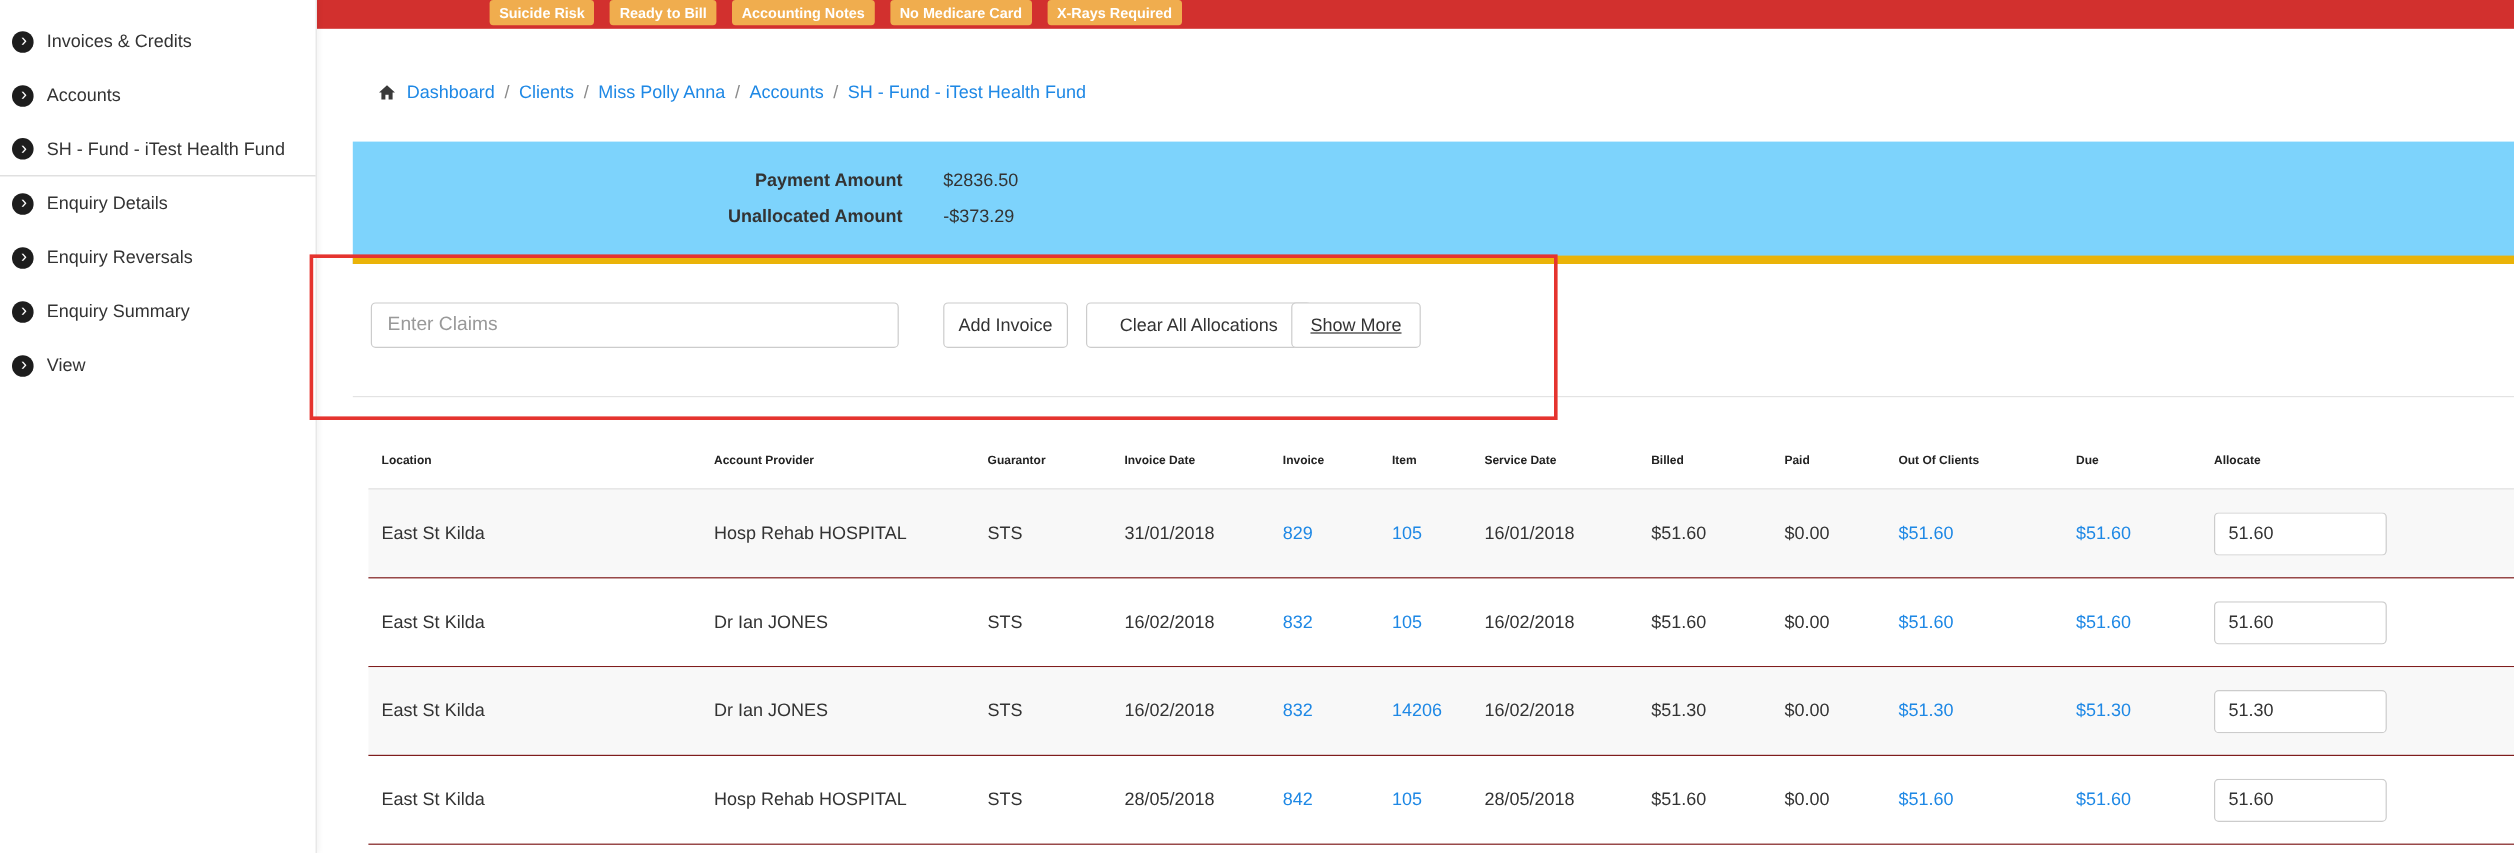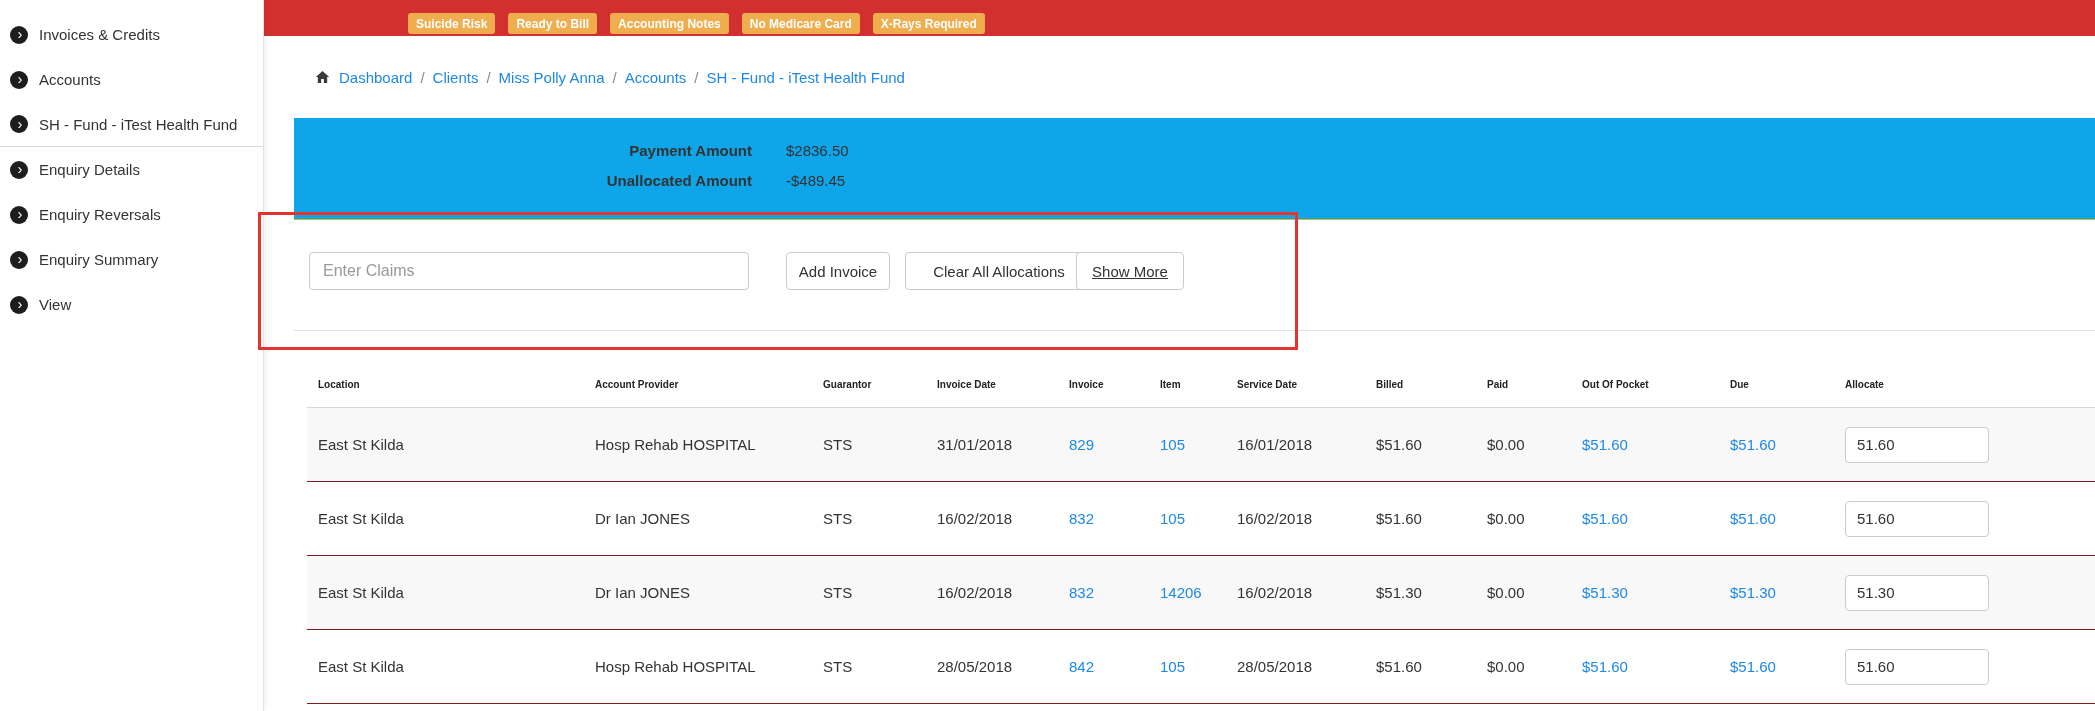--- a/index.html
+++ b/index.html
@@ -11,36 +11,36 @@
   .sidebar { position:absolute; left:0; top:0; width:264px; height:100%; background:#fff;
              border-right:1px solid #e3e3e3; box-shadow:2px 0 5px rgba(0,0,0,.05); z-index:10; padding-top:12px; }
   .side-item { display:flex; align-items:center; gap:11px; height:45px; padding:0 12px 0 10px;
                cursor:pointer; font-size:15px; color:#333; }
   .side-item.active { border-bottom:1px solid #d9d9d9; }
   .bullet { width:18px; height:18px; min-width:18px; border-radius:50%; background:#1d1d1d; color:#fff;
             display:flex; align-items:center; justify-content:center; font-size:15px; line-height:1;
             padding-left:2px; padding-bottom:2px; }
 
   
-  .topbar { position:absolute; left:264px; right:0; top:0; height:36px; background:var(--topbar_red,#d2302e);
-            display:flex; align-items:flex-end; overflow:hidden; padding-left:144px; gap:13px; z-index:5; }
+  .topbar { position:absolute; left:264px; right:0; top:0; height:24px; background:var(--topbar_red,#d2302e);
+            display:flex; align-items:flex-start; overflow:hidden; padding-left:144px; gap:13px; z-index:5; }
   .badge { height:21px; margin-bottom:2px; background:var(--badge_orange,#f0ad4e); color:#fff;
            font-size:12px; font-weight:bold; padding:4px 8px 0 8px; border-radius:3px; white-space:nowrap; }
 
   
   .main { position:absolute; left:264px; top:20px; right:0; bottom:0; background:#fff; }
 
   .breadcrumb { position:absolute; left:50px; top:46px; height:22px; display:flex; align-items:center;
                 gap:8px; font-size:15px; }
   .crumb { color:var(--link_blue,#1e88e5); cursor:pointer; }
   .sep { color:#8a8a8a; }
   .home-icon { display:flex; align-items:center; cursor:pointer; }
 
-  .summary { position:absolute; left:30px; right:0; top:98px; height:102px; background:#0ea5e9;
-             border-bottom:1px solid #eab308; padding-top:17px; }
+  .summary { position:absolute; left:30px; right:0; top:98px; height:102px; background:#7dd3fc;
+             border-bottom:7px solid #eab308; padding-top:17px; }
   .sumrow { display:flex; height:30px; align-items:center; }
   .sumlabel { width:458px; text-align:right; font-weight:bold; font-size:15px; color:#333; }
   .sumvalue { margin-left:34px; font-size:15px; color:#333; }
 
   .claims-input { position:absolute; left:45px; top:232px; width:440px; height:38px; border:1px solid #ccc;
                   border-radius:4px; padding:0 13px; font-size:16px; color:#3b82f6; font-family:inherit;
                   outline:none; background:#fff; }
   .claims-input::placeholder { color:#999; }
   .btn { position:absolute; top:232px; height:38px; background:#fff; border:1px solid #ccc; border-radius:4px;
          font-size:15px; color:#333; font-family:inherit; cursor:pointer; padding:0 10px; }
@@ -130,21 +130,21 @@
       <span class="crumb">SH - Fund - iTest Health Fund</span>
     </div>
 
     <div class="summary">
       <div class="sumrow">
         <span class="sumlabel">Payment Amount</span>
         <span class="sumvalue">$2836.50</span>
       </div>
       <div class="sumrow">
         <span class="sumlabel">Unallocated Amount</span>
-        <span class="sumvalue">-$489.45</span>
+        <span class="sumvalue">-$373.29</span>
       </div>
     </div>
 
     <input class="claims-input" type="text" placeholder="Enter Claims" style="">
     <button class="btn btn-add">Add Invoice</button>
     <button class="btn btn-clear">Clear All Allocations</button>
     <button class="btn btn-show">Show More</button>
 
     <div class="divider"></div>
 
@@ -152,21 +152,21 @@
       <div class="trow thead">
         <div class="cell">Location</div>
         <div class="cell">Account Provider</div>
         <div class="cell">Guarantor</div>
         <div class="cell">Invoice Date</div>
         <div class="cell">Invoice</div>
         <div class="cell">Item</div>
         <div class="cell">Service Date</div>
         <div class="cell">Billed</div>
         <div class="cell">Paid</div>
-        <div class="cell">Out Of Pocket</div>
+        <div class="cell">Out Of Clients</div>
         <div class="cell">Due</div>
         <div class="cell">Allocate</div>
       </div>
 
       <div class="tbody">
 
         <div class="trow tbody-row">
           <div class="cell">East St Kilda</div>
           <div class="cell">Hosp Rehab HOSPITAL</div>
           <div class="cell">STS</div>

